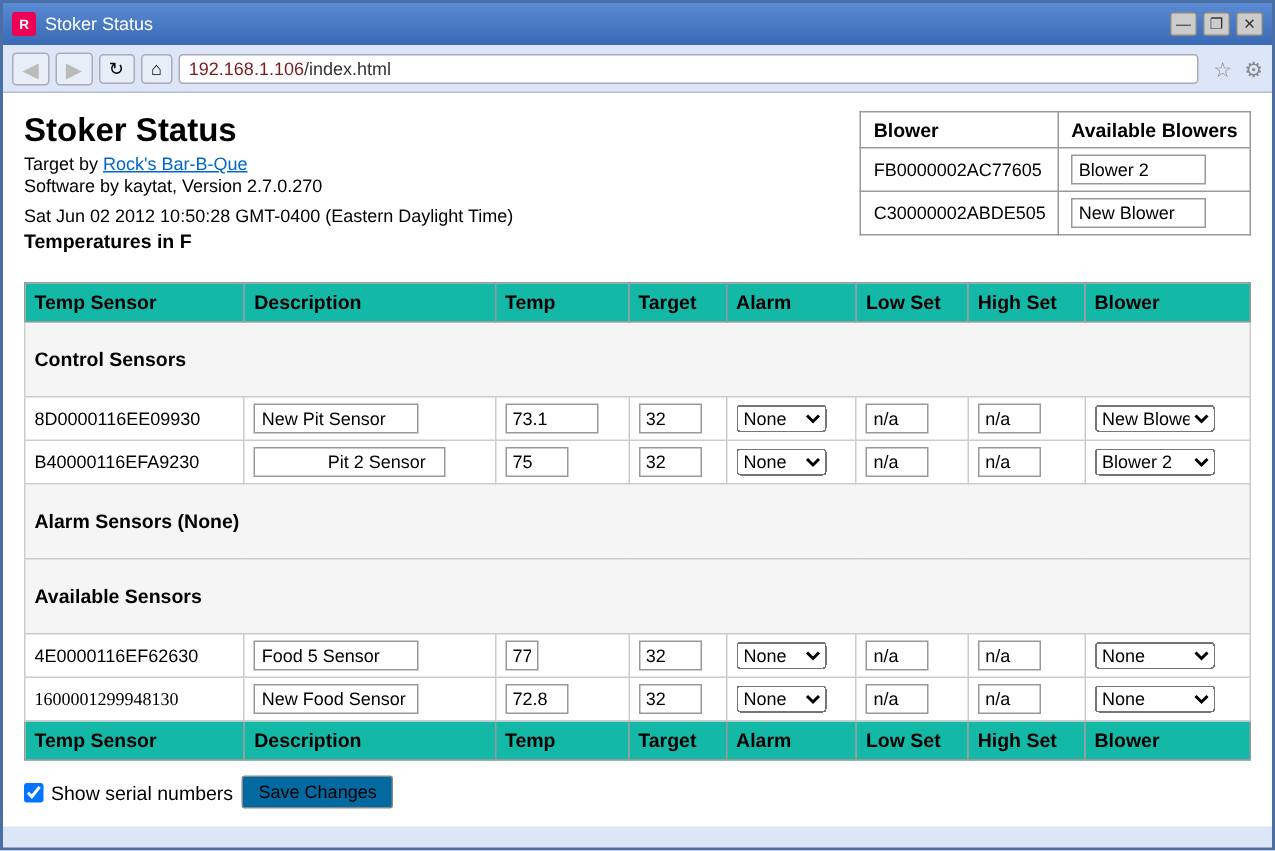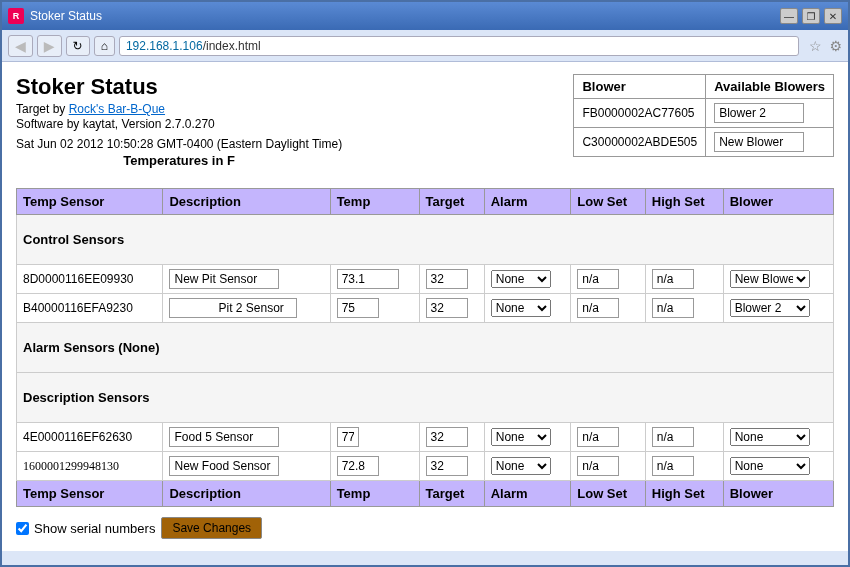--- a/index.html
+++ b/index.html
@@ -83,21 +83,21 @@
     .address-bar {
       flex: 1;
       display: flex;
       align-items: center;
       background: white;
       border: 1px solid #aab;
       border-radius: 3px;
       padding: 2px 6px;
       font-size: 12px;
     }
-    .address-protocol { color: #0369a1; }
+    .address-protocol { color: #7f1d1d; }
     .address-url { color: #333; }
     .nav-star { margin-left: 6px; font-size: 14px; color: #888; cursor: pointer; }
     .nav-wrench { margin-left: 4px; font-size: 14px; color: #888; cursor: pointer; }
 
     .page-content {
       flex: 1;
       background: white;
       overflow-y: auto;
       padding: 12px 14px;
     }
@@ -105,21 +105,21 @@
     .page-title {
       font-size: 22px;
       font-weight: bold;
       color: #000;
       margin-bottom: 2px;
     }
     .powered-by { font-size: 12px; margin-bottom: 1px; }
     .powered-by a { color: #06c; text-decoration: underline; }
     .software-by { font-size: 12px; margin-bottom: 6px; }
     .timestamp { font-size: 12px; margin-bottom: 2px; }
-    .temp-unit { font-size: 13px; font-weight: bold; margin-bottom: 10px; text-align: center; }
+    .temp-unit { font-size: 13px; font-weight: bold; margin-bottom: 10px; }
 
     .header-section {
       display: flex;
       justify-content: space-between;
       align-items: flex-start;
       margin-bottom: 10px;
     }
 
     .blower-table {
       border-collapse: collapse;
@@ -143,21 +143,21 @@
       width: 90px;
     }
 
     .main-table {
       border-collapse: collapse;
       width: 100%;
       font-size: 13px;
       margin-bottom: 10px;
     }
     .main-table th {
-      background: #c4b5fd;
+      background: #14b8a6;
       border: 1px solid #999;
       padding: 5px 6px;
       font-weight: bold;
       text-align: left;
     }
     .main-table td {
       border: 1px solid #ccc;
       padding: 4px 6px;
       vertical-align: middle;
     }
@@ -186,21 +186,21 @@
       margin-top: 6px;
     }
     .show-serial-label {
       display: flex;
       align-items: center;
       gap: 5px;
       font-size: 13px;
     }
     .save-btn {
       padding: 3px 10px;
-      background: #a16207;
+      background: #0369a1;
       border: 1px solid #888;
       border-radius: 2px;
       cursor: pointer;
       font-size: 12px;
       width: fit-content;
     }
 
     .page-wrapper {
       position: relative;
       flex: 1;
@@ -308,21 +308,21 @@
               <td><input type="text" class="data-input target-input" value="32" style="width: 42px;"></td>
               <td><select class="alarm-select"><option value="None">None</option><option value="Low">Low</option><option value="High">High</option><option value="Both">Both</option></select></td>
               <td><input type="text" class="data-input lowhi-input" value="n/a" style="width: 42px;"></td>
               <td><input type="text" class="data-input lowhi-input" value="n/a" style="width: 42px;"></td>
               <td><select class="blower-select"><option value="New Blower">New Blower</option><option value="Blower 2" selected="">Blower 2</option><option value="None">None</option></select></td>
             </tr>
             <tr class="section-header">
               <td colspan="8">Alarm Sensors (None)</td>
             </tr>
             <tr class="section-header">
-              <td colspan="8">Description Sensors</td>
+              <td colspan="8">Available Sensors</td>
             </tr>
             <tr>
               <td style="font-size: 12px;">4E0000116EF62630</td>
               <td><input type="text" class="data-input " value="Food 5 Sensor" style="width: 110px;"></td>
               <td><input type="text" class="data-input temp-input" value="77.3" style="width: 22px;"></td>
               <td><input type="text" class="data-input target-input" value="32" style="width: 42px;"></td>
               <td><select class="alarm-select"><option value="None">None</option><option value="Low">Low</option><option value="High">High</option><option value="Both">Both</option></select></td>
               <td><input type="text" class="data-input lowhi-input" value="n/a" style="width: 42px;"></td>
               <td><input type="text" class="data-input lowhi-input" value="n/a" style="width: 42px;"></td>
               <td><select class="blower-select"><option value="None">None</option><option value="New Blower">New Blower</option><option value="Blower 2">Blower 2</option></select></td>

